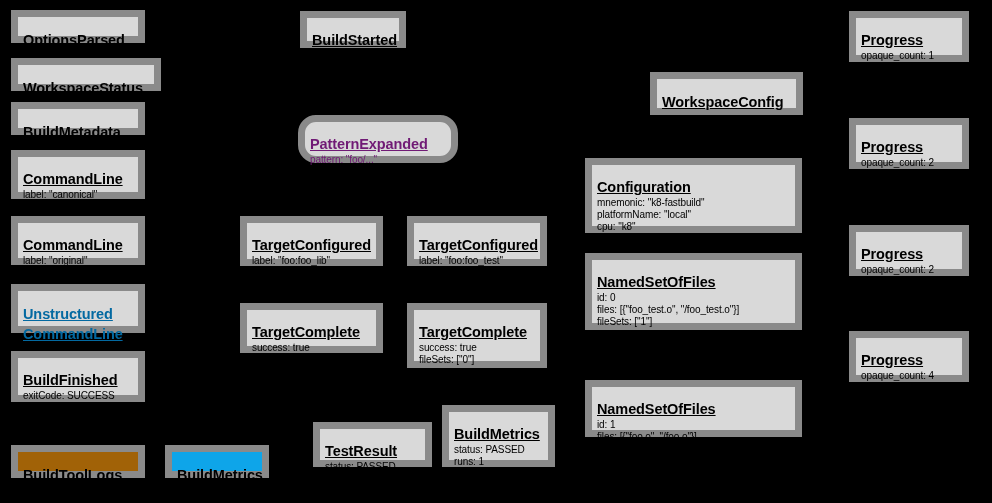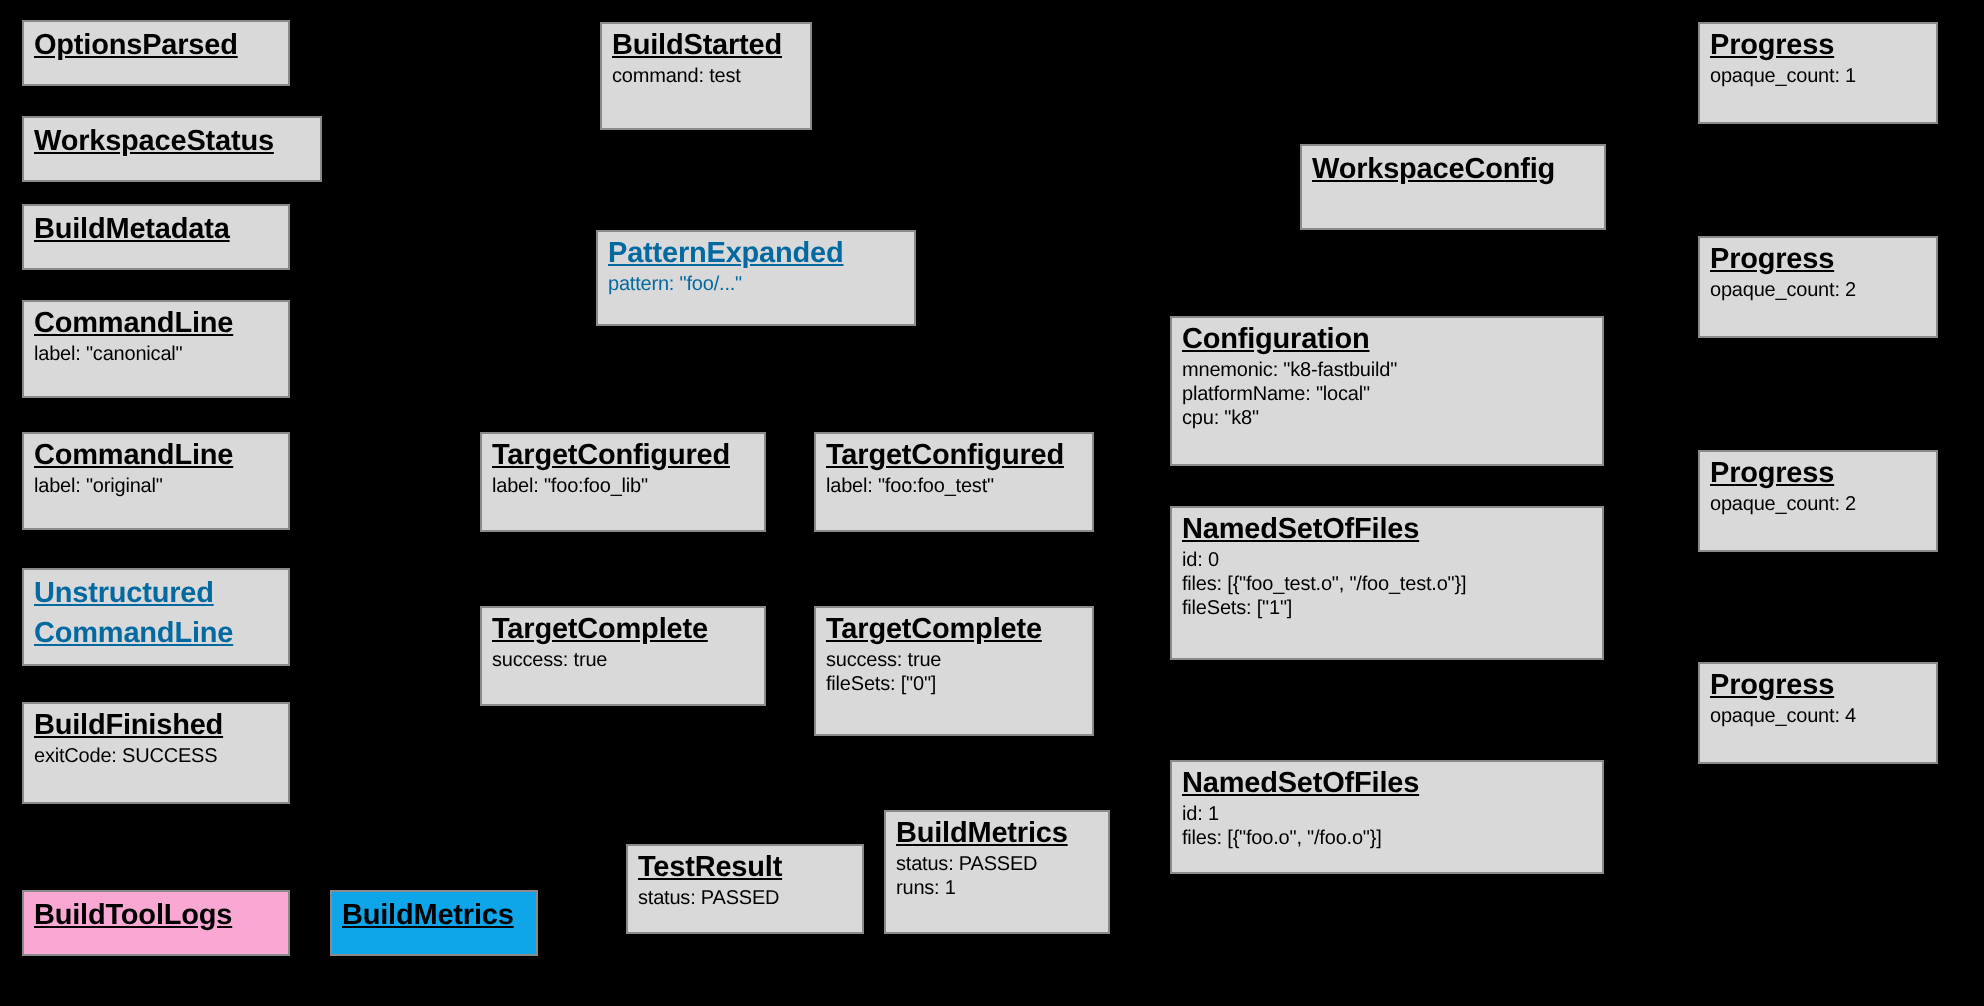--- a/index.html
+++ b/index.html
@@ -12,22 +12,22 @@
     width: 992px;
     height: 503px;
     background: #000000;
     overflow: hidden;
     font-family: "Liberation Sans", sans-serif;
   }
   .node {
     position: absolute;
     box-sizing: border-box;
     background: #d9d9d9;
-    border: 1px solid #737373;
-    padding: 3px 5px 4px 5px;
+    border: 7px solid #737373;
+    padding: 14px 5px 4px 5px;
     color: #000000;
   }
   .node-title {
     display: block;
     font-size: 14.5px;
     font-weight: bold;
     text-decoration: underline;
     line-height: 1.18;
     white-space: pre-line;
     letter-spacing: -0.1px;
@@ -74,33 +74,33 @@
     <div class="node title-only" style="left: 11px; top: 284px; width: 134px; height: 49px; background: rgb(217, 217, 217); border-color: rgb(138, 138, 138); color: #0369a1;">
       <span class="node-title">Unstructured
 CommandLine</span>
     </div>
     <div class="node" style="left: 11px; top: 351px; width: 134px; height: 51px; background: rgb(217, 217, 217); border-color: rgb(138, 138, 138); color: rgb(0, 0, 0);">
       <span class="node-title">BuildFinished</span>
       <span class="node-fields">
         <span class="node-field">exitCode: SUCCESS</span>
       </span>
     </div>
-    <div class="node title-only" style="left: 11px; top: 445px; width: 134px; height: 33px; background: #f9a8d4; border-color: rgb(138, 138, 138); color: rgb(0, 0, 0);">
+    <div class="node title-only" style="left: 11px; top: 445px; width: 134px; height: 33px; background: #a16207; border-color: rgb(138, 138, 138); color: rgb(0, 0, 0);">
       <span class="node-title">BuildToolLogs</span>
     </div>
     <div class="node title-only" style="left: 165px; top: 445px; width: 104px; height: 33px; background: #0ea5e9; border-color: rgb(138, 138, 138); color: rgb(0, 0, 0);">
       <span class="node-title">BuildMetrics</span>
     </div>
-    <div class="node" style="left: 300px; top: 11px; width: 106px; height: 54px; background: rgb(217, 217, 217); border-color: rgb(138, 138, 138); color: rgb(0, 0, 0);">
+    <div class="node" style="left: 300px; top: 11px; width: 106px; height: 37px; background: rgb(217, 217, 217); border-color: rgb(138, 138, 138); color: rgb(0, 0, 0);">
       <span class="node-title">BuildStarted</span>
       <span class="node-fields">
         <span class="node-field">command: test</span>
       </span>
     </div>
-    <div class="node" style="left: 298px; top: 115px; width: 160px; height: 48px; background: rgb(217, 217, 217); border-color: rgb(138, 138, 138); color: #0369a1;">
+    <div class="node" style="left: 298px; top: 115px; width: 160px; height: 48px; background: rgb(217, 217, 217); border-color: rgb(138, 138, 138); color: #701a75; border-radius: 18px;">
       <span class="node-title">PatternExpanded</span>
       <span class="node-fields">
         <span class="node-field">pattern: "foo/..."</span>
       </span>
     </div>
     <div class="node" style="left: 240px; top: 216px; width: 143px; height: 50px; background: rgb(217, 217, 217); border-color: rgb(138, 138, 138); color: rgb(0, 0, 0);">
       <span class="node-title">TargetConfigured</span>
       <span class="node-fields">
         <span class="node-field">label: "foo:foo_lib"</span>
       </span>

